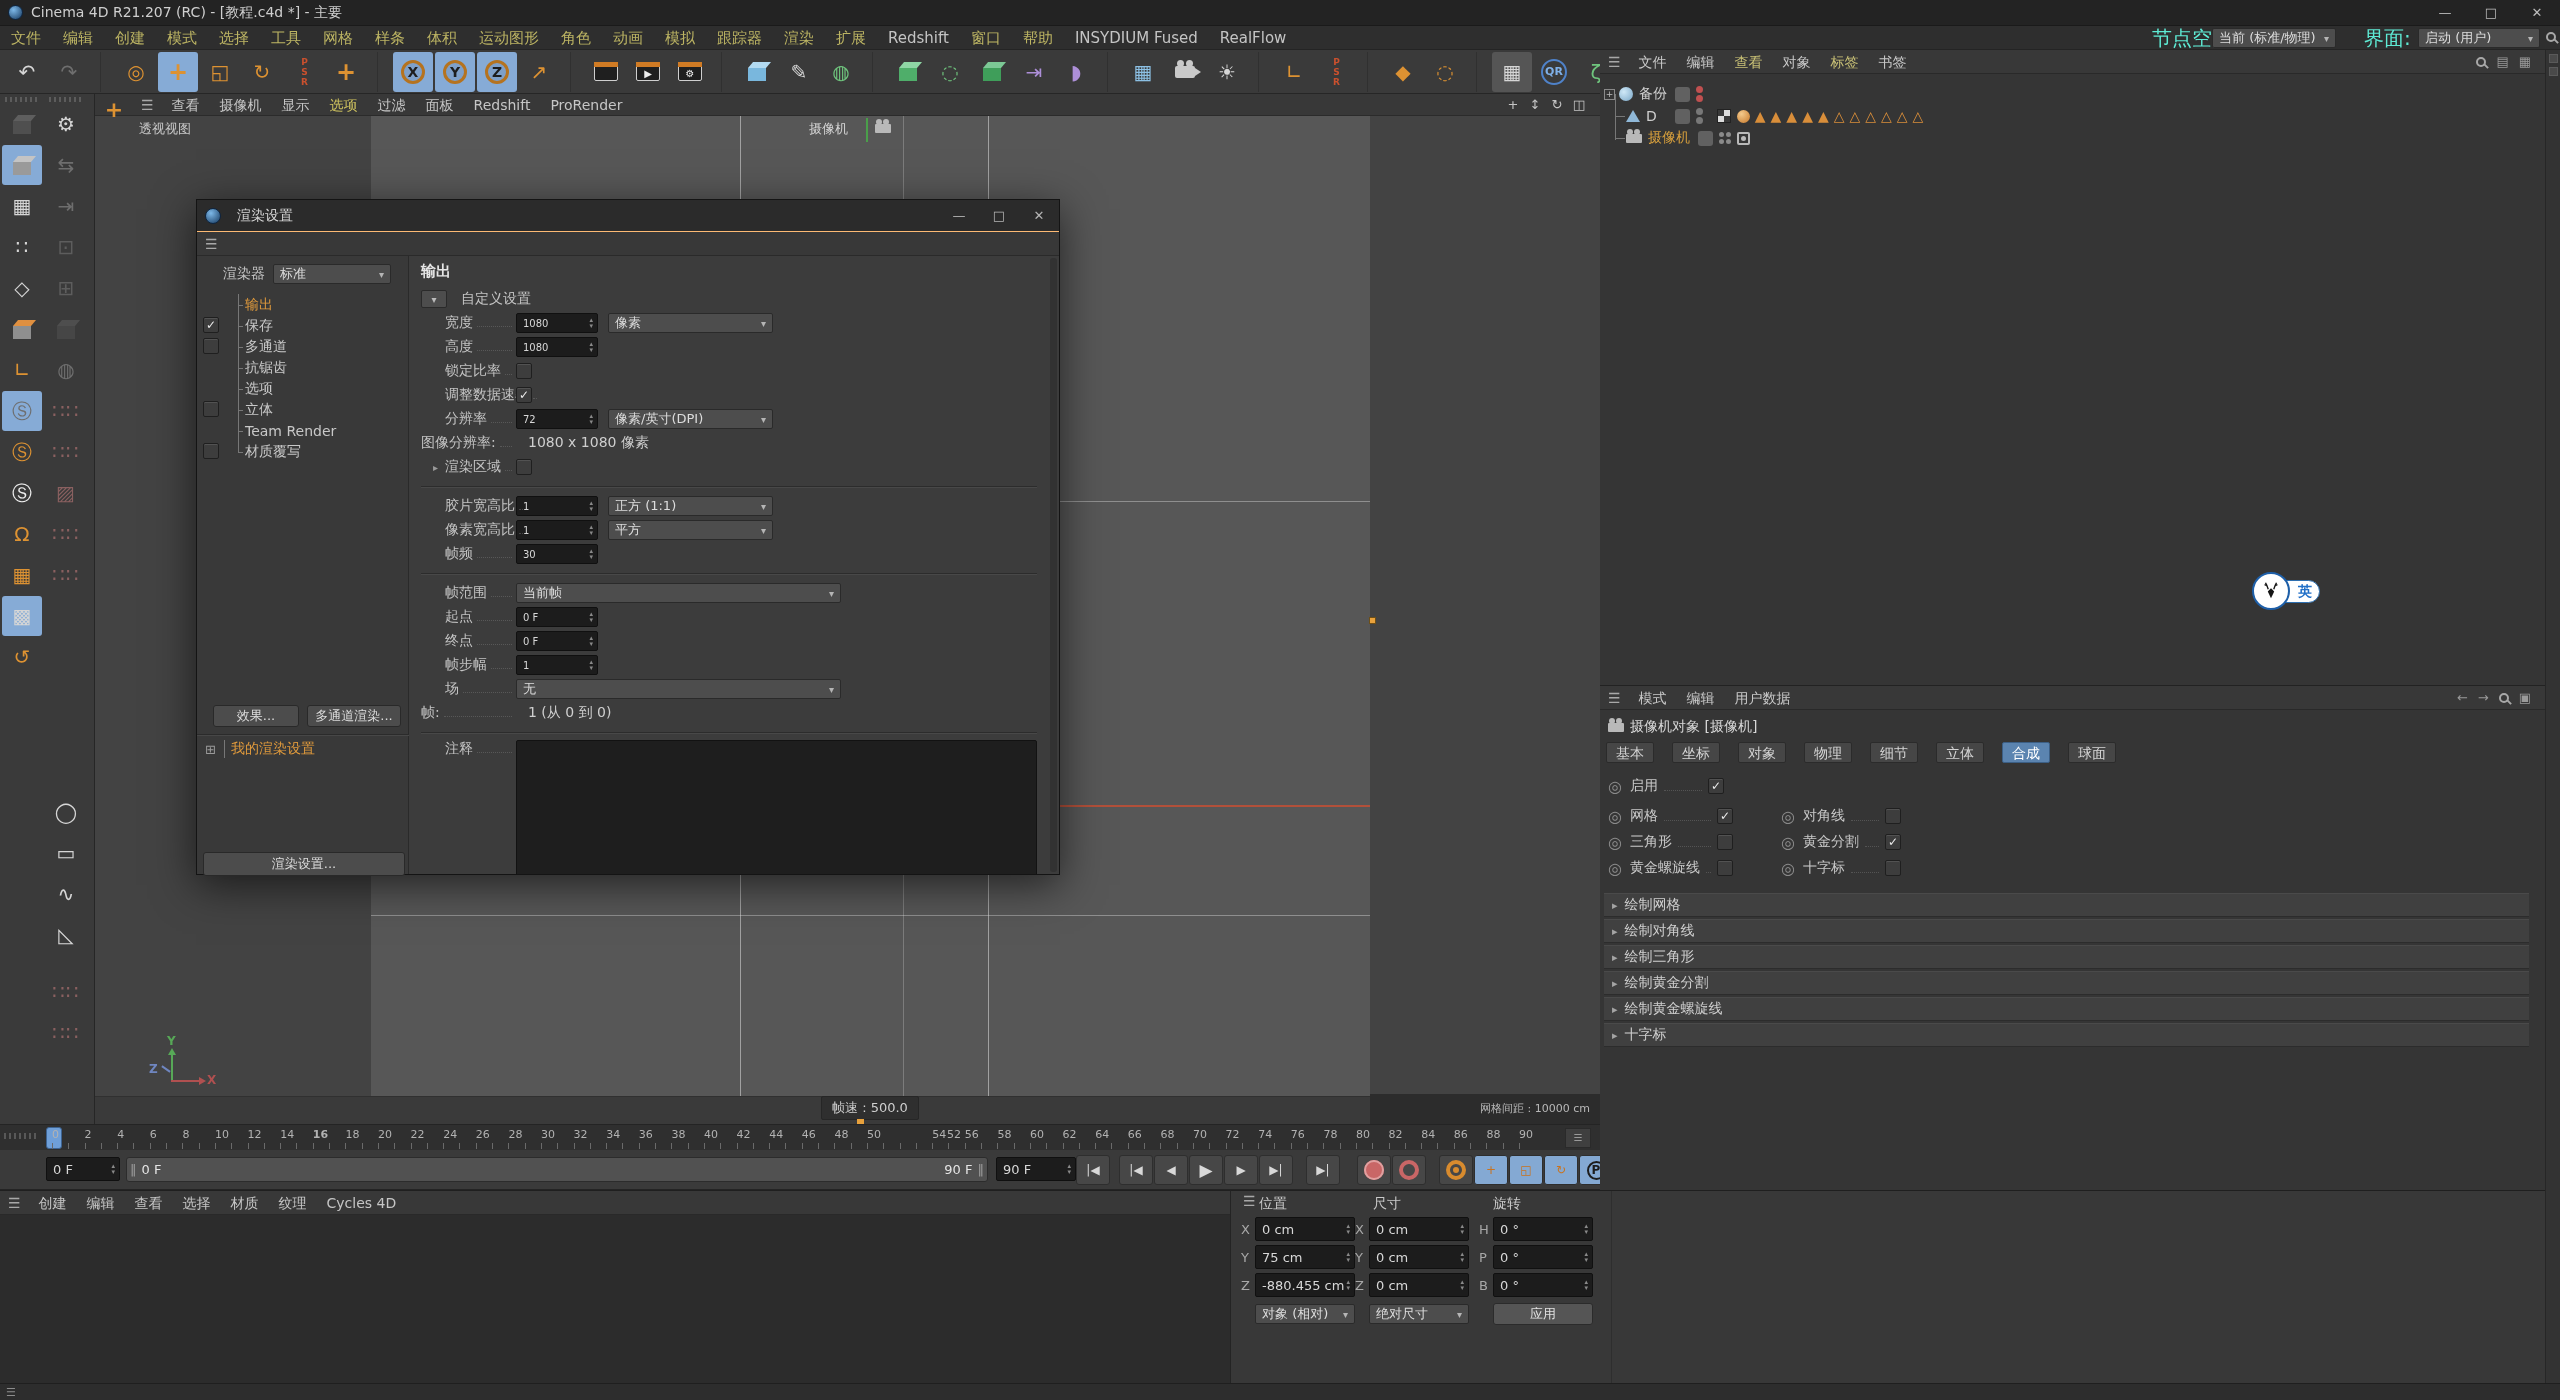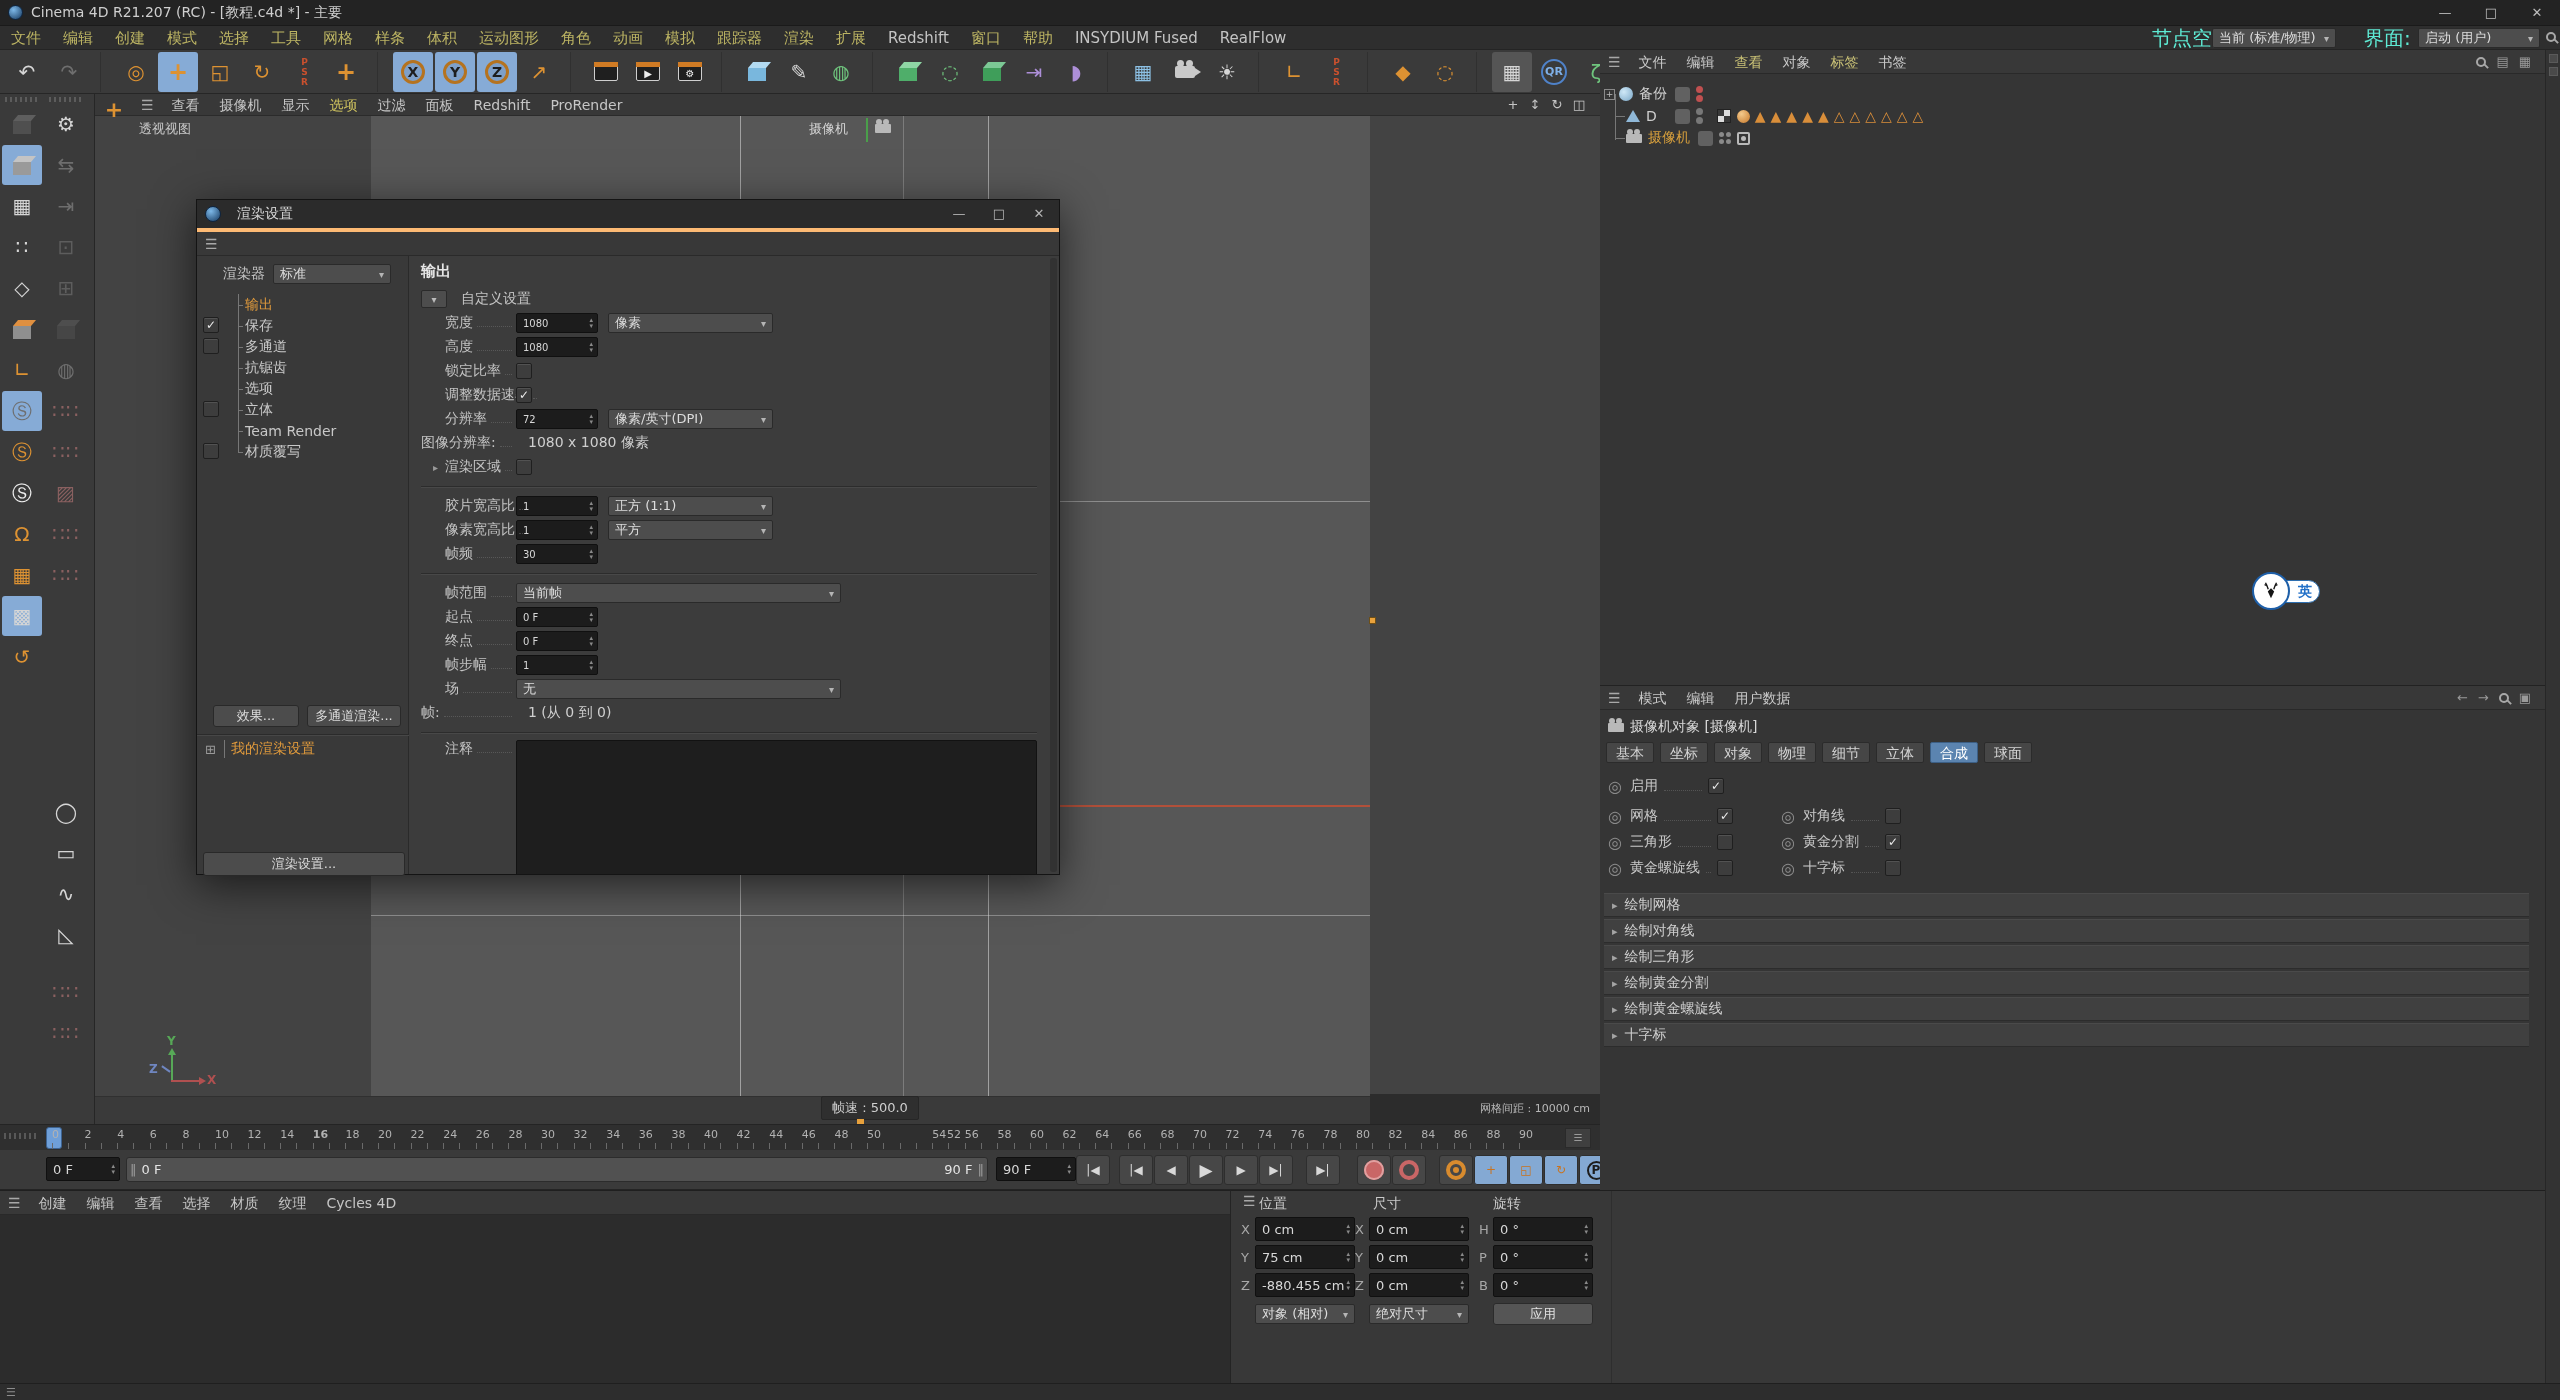--- a/index.html
+++ b/index.html
@@ -178,42 +178,42 @@
   .targ{width:13px;height:13px;border:2px solid #b9b9b9;border-radius:2px;margin-left:6px;position:relative}
   .targ::after{content:"";position:absolute;left:2px;top:2px;width:5px;height:5px;border-radius:50%;background:#b9b9b9}
   .tagchecker{width:14px;height:14px;margin-left:6px;border:1px solid #222;
     background:conic-gradient(#ddd 0 90deg,#3a3a3a 90deg 180deg,#ddd 180deg 270deg,#3a3a3a 270deg)}
   .tagball{width:13px;height:13px;border-radius:50%;background:radial-gradient(circle at 35% 30%,#f3c98c,#c8792a);margin-left:6px}
   .tri{color:#d98e3a;font-size:14px;margin-left:5px;line-height:14px}
   .tline{position:absolute;background:#777}
 
   .attrpanel{position:absolute;left:1600px;top:686px;width:945px;height:504px;background:#353535}
   .atitle{display:flex;align-items:center;padding:8px 0 0 8px;color:#d8d8d8;font-size:14px}
-  .tabs{display:flex;gap:6px;padding:6px 0 0 6px}
+  .tabs{display:flex;gap:18px;padding:6px 0 0 6px}
   .tab{background:#464646;border:1px solid #2b2b2b;padding:0 9px;height:21px;line-height:20px;font-size:14px;color:#d5d5d5;border-radius:2px}
   .tab.on{background:#5b84b0;color:#fff;border-color:#3c5f85}
   .asection{padding:10px 0 0 8px;font-weight:bold;color:#e8e8e8;font-size:14px}
   .atoggles{position:relative;padding:10px 0 0 8px}
   .trowflex{display:flex;align-items:center;height:26px}
   .knob{color:#8a8a8a;font-size:16px;width:22px}
   .tlabel{color:#c9c9c9;font-size:14px;white-space:nowrap}
   .alead{flex:1;border-bottom:1px dotted #6e6e6e;height:1px;margin:8px 6px 0 6px;opacity:.55}
   .cb{width:16px;height:16px;background:#3d3d3d;border:1px solid #1f1f1f;border-radius:2px;box-shadow:inset 0 1px 0 #525252;flex:none}
   .cb.on::after{content:"✓";color:#ececec;font-size:12px;line-height:14px;display:block;text-align:center}
   .agroups{padding:12px 16px 0 4px}
   .gbar{height:24px;background:#404040;border-top:1px solid #4a4a4a;border-bottom:1px solid #2c2c2c;
     display:flex;align-items:center;padding-left:8px;color:#cfcfcf;font-size:14px;margin-bottom:2px}
   .gbar .exp{color:#a5a5a5;font-size:11px;margin-right:7px}
   .edgestrip{position:absolute;left:2545px;top:50px;width:15px;height:1333px;background:#333;border-left:1px solid #272727}
   .estick{width:9px;height:9px;background:#4a4a4a;border:1px solid #5a5a5a;margin:4px auto}
 
   
   .dialog{position:absolute;left:196px;top:199px;width:864px;height:676px;background:#3c3c3c;
     border:1px solid #141414;box-shadow:0 10px 40px rgba(0,0,0,.6);z-index:50}
-  .dtitle{height:32px;background:#2b2b2b;display:flex;align-items:center;border-bottom:4px solid #fdba74}
+  .dtitle{height:32px;background:#2b2b2b;display:flex;align-items:center;border-bottom:1px solid #fdba74}
   .dtitle .c4dico{width:16px;height:16px}
   .dtname{font-size:14px;color:#d6d6d6}
   .dwbtns{margin-left:auto;display:flex}
   .dwbtn{width:40px;text-align:center;color:#b5b5b5;font-size:13px;line-height:32px}
   .dmenu{height:24px;background:#383838;border-bottom:1px solid #2a2a2a;display:flex;align-items:center}
   .dbody{position:absolute;left:0;top:56px;right:0;bottom:0;display:flex}
   .dnav{width:212px;position:relative;border-right:1px solid #2a2a2a;background:#393939}
   .rendrow{display:flex;align-items:center;padding:8px 0 4px 26px}
   .rendlab{font-size:14px;color:#c6c6c6;margin-right:8px}
   .navlist{position:relative;margin-top:6px}

